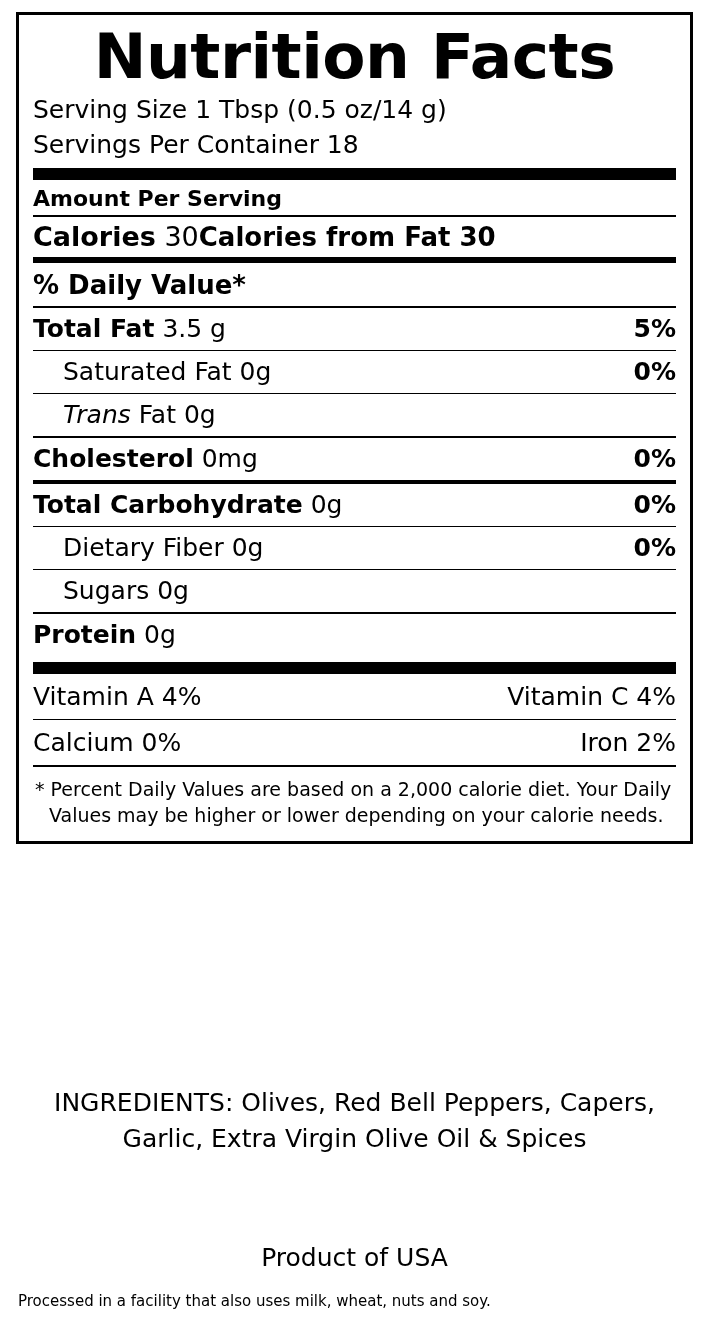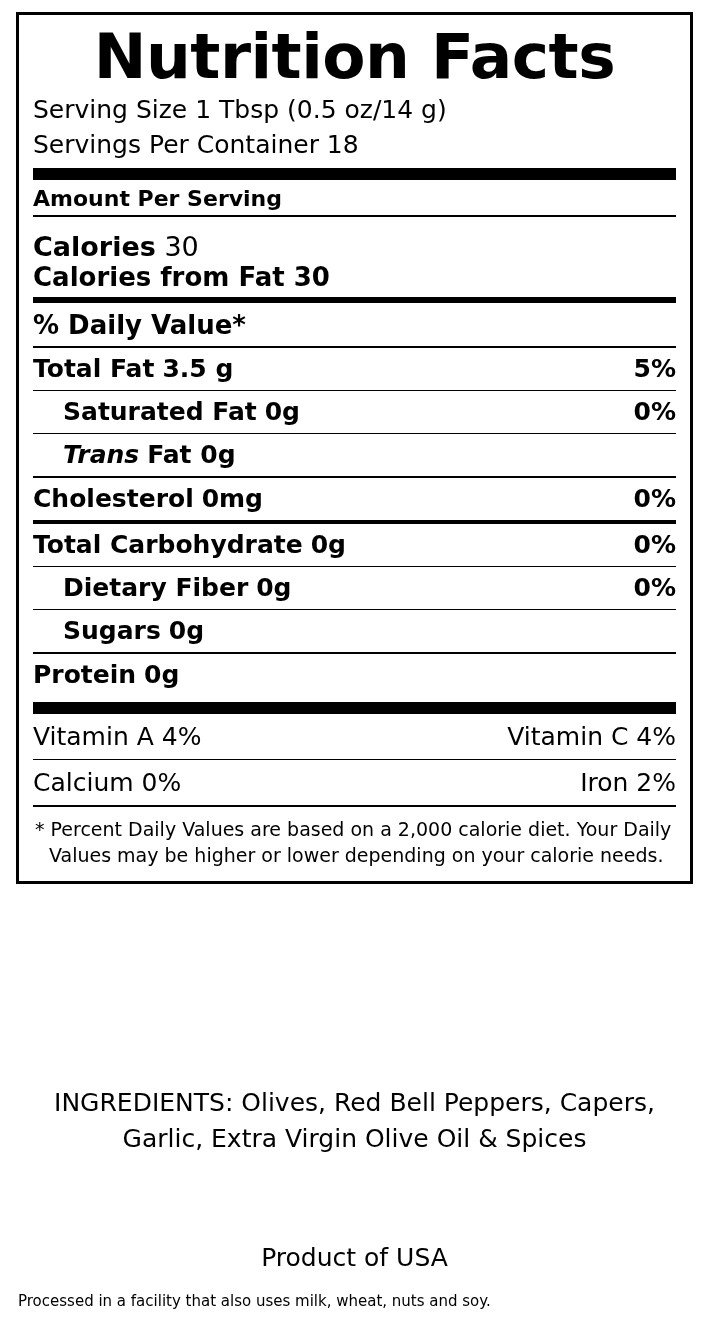--- a/index.html
+++ b/index.html
@@ -80,36 +80,35 @@
   .amount-per {
     font-size: 22px;
     font-weight: 700;
     padding: 6px 0 4px 0;
   }
 
   .calories-row {
     display: flex;
     align-items: baseline;
     font-size: 27px;
-    padding: 14px 0 5px 0;
-    flex-direction: column;
+    padding: 4px 0 5px 0;
   }
   .calories-row .cal-label { font-weight: 700; }
   .calories-row .cal-val { font-weight: 400; }
   .calories-row .cal-right { font-weight: 700; font-size: 26px; }
 
   .dv-row {
     text-align: left;
     font-size: 26px;
     font-weight: 700;
     padding: 7px 0 6px 0;
   }
 
   .b { font-weight: 700; }
-  .n { font-weight: 700; }
+  .n { font-weight: 400; }
   .indent1 { padding-left: 30px; }
   .ital { font-style: italic; }
 
   .two-col {
     display: flex;
     justify-content: space-between;
     font-size: 25px;
     padding: 8px 0 8px 0;
   }
 

